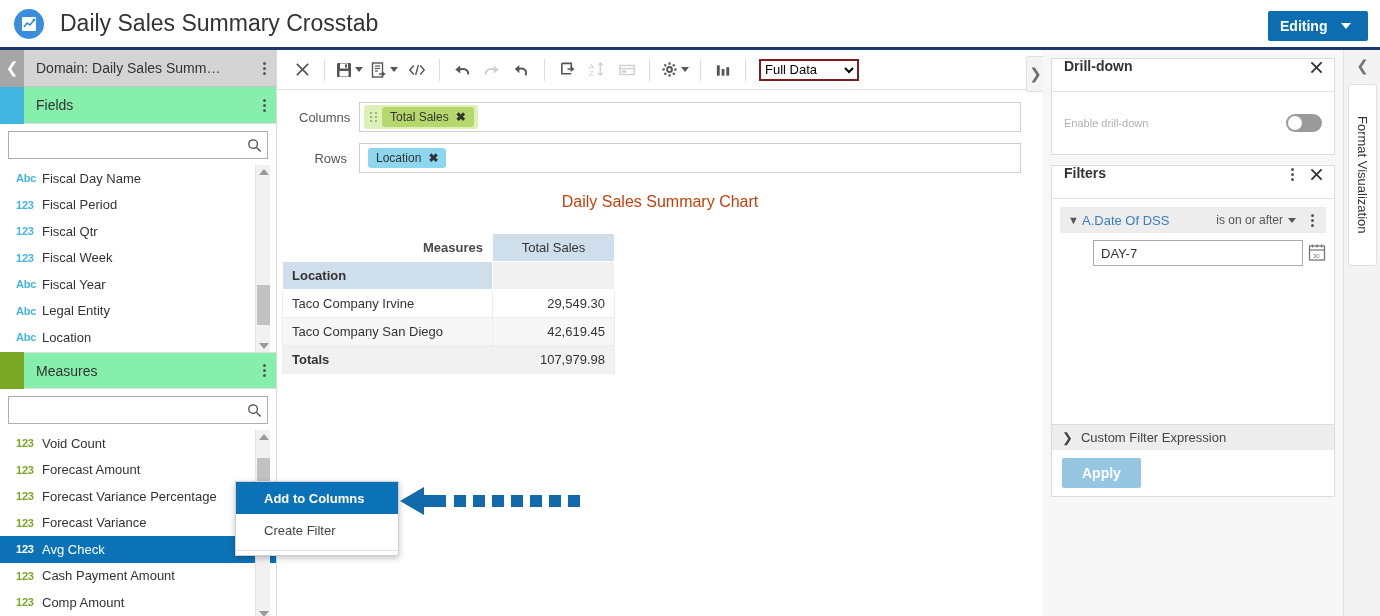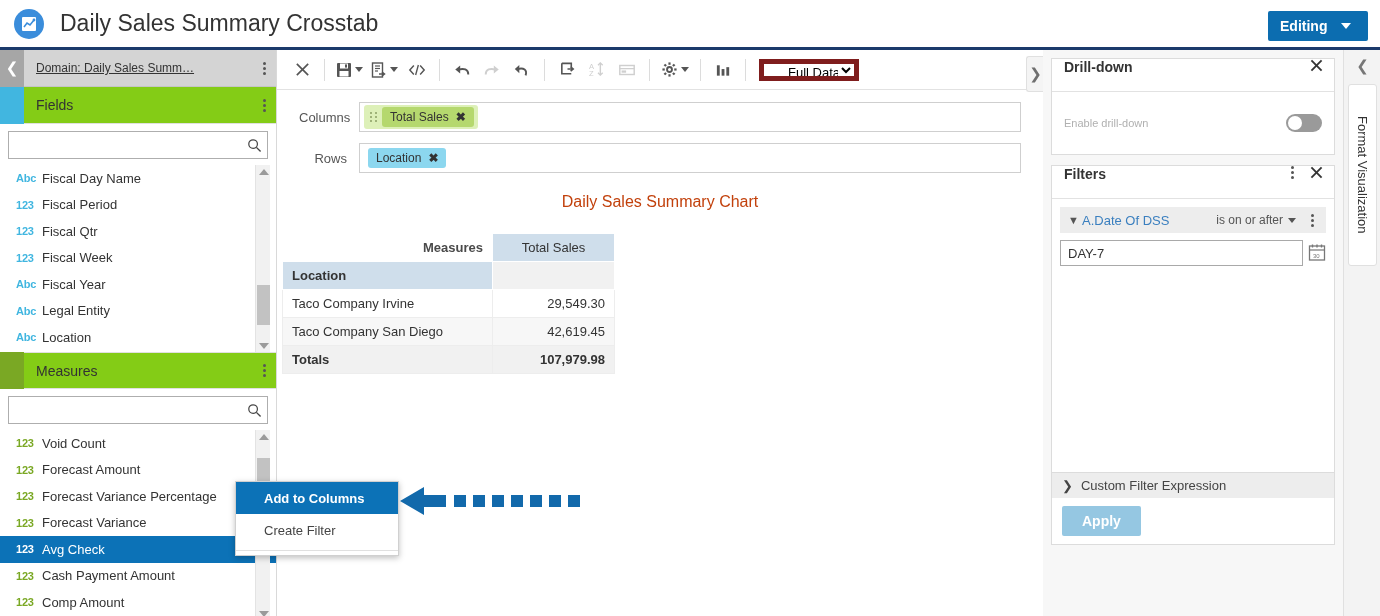--- a/index.html
+++ b/index.html
@@ -60,32 +60,32 @@
     height: 37px; background: #d4d4d4;
     display: flex; align-items: center;
     border-bottom: 1px solid #c5c5c5;
   }
   #domain-collapse {
     width: 24px; height: 37px; background: #a6a6a6;
     display: flex; align-items: center; justify-content: center;
     color: #fff; font-size: 15px; cursor: pointer; flex: none;
   }
   #domain-title {
-    flex: 1; padding-left: 12px; font-size: 12px; color: #333;
-    white-space: nowrap; overflow: hidden; text-decoration: underline;
+    flex: 1; padding-left: 12px; font-size: 14px; color: #333;
+    white-space: nowrap; overflow: hidden;
   }
   .kebab {
     width: 24px; flex: none;
     display: flex; flex-direction: column; align-items: center;
     justify-content: center; gap: 2px; cursor: pointer;
   }
   .kebab i { width: 3px; height: 3px; border-radius: 50%; background: #555; display: block; }
 
   .section-header {
-    height: 37px; background: #84cc16;
+    height: 37px; background: #86efac;
     display: flex; align-items: center;
     border-bottom: 1px solid #e0e0e0;
   }
   .section-accent { width: 24px; height: 37px; flex: none; }
   .accent-fields { background: #41b6e0; }
   .accent-measures { background: #7aa824; }
   .section-title { flex: 1; padding-left: 12px; font-size: 14px; color: #333; }
 
   .search-row { padding: 7px 8px 6px 8px; background: #fff; }
   .search-box {
@@ -155,22 +155,22 @@
     width: 0; height: 0;
     border-left: 4px solid transparent;
     border-right: 4px solid transparent;
     border-top: 5px solid #555;
     margin-left: 1px;
   }
   #data-select {
     margin-left: 6px;
     height: 22px; width: 100px;
     font-family: "Liberation Sans", sans-serif; font-size: 13px;
-    border: 5px solid #7f1d1d; background: #fff; color: #000;
-    padding-left: 20px;
+    border: 2px solid #7f1d1d; background: #fff; color: #000;
+    padding-left: 0;
   }
   #center-expand {
     position: absolute; right: -1px; top: 6px;
     width: 18px; height: 36px; background: #f4f4f4;
     border: 1px solid #e0e0e0; border-right: none;
     display: flex; align-items: center; justify-content: center;
     color: #6f6f6f; font-size: 15px; cursor: pointer;
     border-radius: 3px 0 0 3px;
   }
 
@@ -220,68 +220,69 @@
   .ct-rowdim {
     background: #cfdeeb; font-weight: bold; color: #333;
     border: 1px solid #fff;
   }
   .ct-rowdim-blank { background: #f1f1f1; border: 1px solid #fff; }
   .ct-label { background: #fff; color: #333; border: 1px solid #ededed; }
   .ct-label.alt { background: #f7f7f7; }
   .ct-val { text-align: right; background: #fff; color: #333; border: 1px solid #ededed; }
   .ct-val.alt { background: #f7f7f7; }
   .ct-total-label { background: #f1f1f1; font-weight: bold; color: #333; border: 1px solid #ededed; }
-  .ct-total-val { background: #f1f1f1; font-weight: bold; text-align: right; color: #333; border: 1px solid #ededed; }
+  .ct-total-val { background: #f1f1f1; font-weight: normal; text-align: right; color: #333; border: 1px solid #ededed; }
 
   
   #right-panel {
     position: absolute; left: 1043px; top: 50px; width: 300px; height: 566px;
     background: #f7f7f7; padding: 8px 8px 0 8px;
   }
   .panel-card {
     background: #fff; border: 1px solid #dcdcdc; margin-bottom: 10px;
   }
   .panel-head {
-    height: 33px; display: flex; align-items: flex-start;
-    border-bottom: 1px solid #e2e2e2; padding: 0 6px 0 12px;
+    height: 33px; display: flex; align-items: flex-end;
+    border-bottom: 1px solid #e2e2e2; padding: 0 6px 17px 12px;
   }
   .panel-head-title { flex: 1; font-size: 14px; font-weight: bold; color: #333; }
   .panel-x {
     width: 24px; display: flex; align-items: center; justify-content: center;
     color: #333; font-size: 15px; cursor: pointer;
   }
   #drilldown-body { height: 62px; display: flex; align-items: center; padding: 0 12px; }
   #drilldown-label { flex: 1; font-size: 11px; color: #b0b0b0; }
   .toggle {
     width: 36px; height: 18px; border-radius: 9px; background: #9a9a9a;
     position: relative; cursor: pointer; flex: none;
   }
   .toggle .knob {
     position: absolute; left: 2px; top: 2px; width: 14px; height: 14px;
     border-radius: 50%; background: #fff;
   }
 
-  #filters-card { height: 380px; display: flex; flex-direction: column; }
+  #filters-card { height: 332px; display: flex; flex-direction: column; }
   #filters-body { flex: 1; padding: 8px; position: relative; }
   .filter-row {
     height: 26px; background: #ededed; display: flex; align-items: center;
     padding: 0 2px 0 8px;
   }
   .filter-chevron { width: 14px; color: #555; font-size: 11px; cursor: pointer; }
   .filter-field { flex: 1; font-size: 13px; color: #3a7fbf; cursor: pointer; }
   .filter-op {
     font-size: 12px; color: #555; display: flex; align-items: center; gap: 5px;
     cursor: pointer; margin-right: 4px;
   }
   .filter-op .caret-down { border-top-color: #555; border-left-width: 4px; border-right-width: 4px; border-top-width: 5px; }
   .filter-input-row { display: flex; align-items: center; margin-top: 7px; gap: 5px; }
   .filter-input {
     flex: 1; height: 26px; border: 1px solid #a9a9a9; background: #fff;
     padding: 0 7px; font-family: "Liberation Sans", sans-serif; font-size: 13px; color: #333;
     outline: none;
+    margin-left: 33px;
   }
   .cal-btn { width: 18px; height: 20px; cursor: pointer; flex: none; }
   #custom-expr {
     height: 26px; background: #ededed; border-top: 1px solid #dcdcdc;
     display: flex; align-items: center; padding-left: 10px; gap: 8px;
     font-size: 13px; color: #444; cursor: pointer;
   }
   #apply-row { height: 46px; display: flex; align-items: center; padding-left: 10px; background: #fff; }
   #apply-btn {
     background: #95c7e2; color: #fff; border: none; border-radius: 2px;

